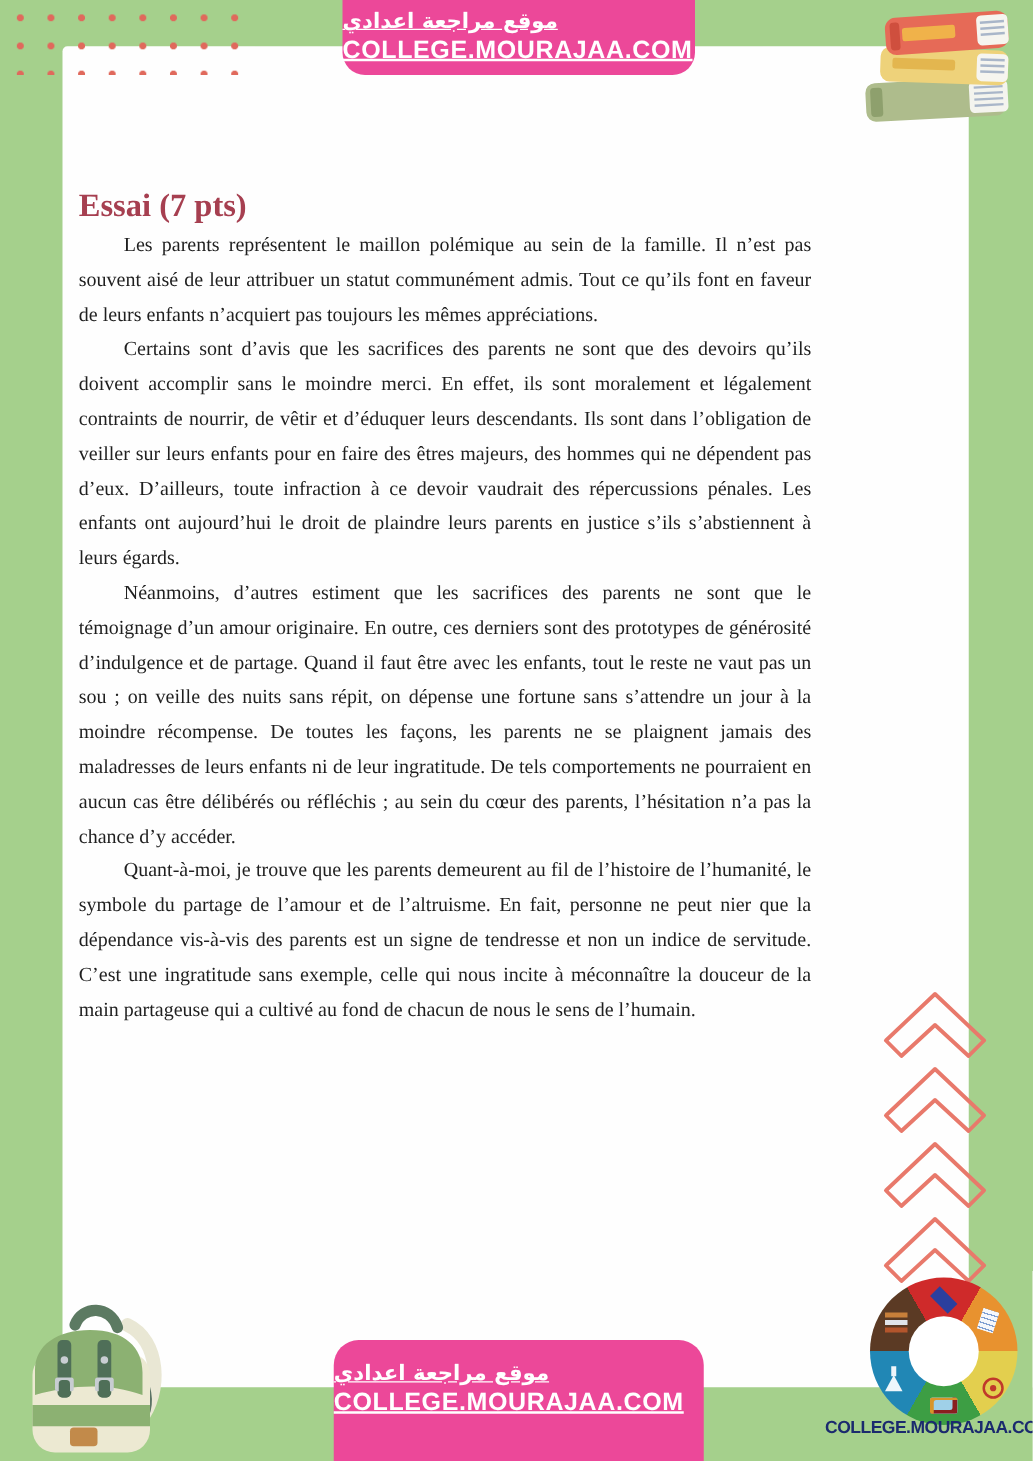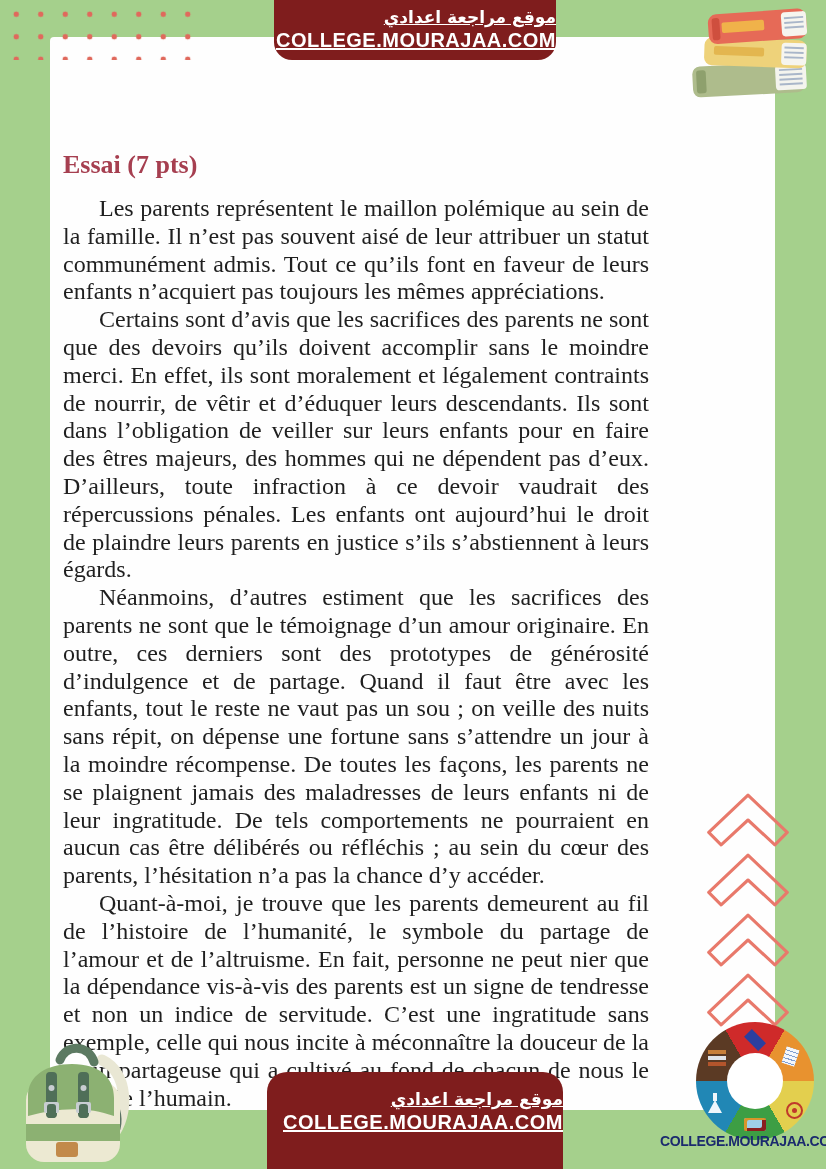--- a/index.html
+++ b/index.html
@@ -8,37 +8,37 @@
 
   
   .paper{position:absolute;left:50px;top:37px;width:725px;height:1073px;background:#fefefe;border-radius:4px;}
 
   
   .dots{position:absolute;left:0px;top:0px;width:208px;height:60px;
         background-image:radial-gradient(circle,#e0695c 2.5px,rgba(0,0,0,0) 3.1px);
         background-size:24.5px 22.5px;background-position:4px 3px;}
 
   
-  .site-tab{position:absolute;background:#7f1d1d;text-align:right;}
+  .site-tab{position:absolute;background:#ec4899;text-align:left;}
   .tab-top{left:274px;top:0;width:282px;height:60px;border-radius:0 0 18px 18px;padding-top:6px;box-sizing:border-box;}
   .tab-bottom{left:267px;top:1072px;width:296px;height:97px;border-radius:20px 20px 0 0;padding-top:16px;box-sizing:border-box;}
   .site-ar{display:block;color:#fff;font-weight:bold;font-size:17px;line-height:22px;
            font-family:"DejaVu Sans",sans-serif;text-decoration:underline;}
   .site-url{display:block;color:#fff;font-weight:bold;font-size:20px;line-height:25px;
             letter-spacing:.5px;text-decoration:underline;font-family:"Liberation Sans",sans-serif;}
 
   
   .footer-band{position:absolute;left:0;top:1110px;width:826px;height:59px;background:#a5d08c;}
 
   
   .essay-title{position:absolute;left:63px;top:133px;font-family:"Liberation Serif","DejaVu Serif",serif;
                font-weight:bold;font-size:26px;color:#a63f50;}
   .essay-body{position:absolute;left:63px;top:183px;width:586px;
-              font-family:"Liberation Serif","DejaVu Serif",serif;font-size:24px;line-height:27.8px;
-              color:#1f1f1f;text-align:justify;margin-top:12px;}
+              font-family:"Liberation Serif","DejaVu Serif",serif;font-size:16px;line-height:27.8px;
+              color:#1f1f1f;text-align:justify;}
   .essay-body p{margin:0;text-indent:36px;}
 
   
   .chev{position:absolute;left:702px;width:92px;height:62px;}
   .chev svg{width:100%;height:100%;}
 
   
   .books{position:absolute;left:685px;top:4px;width:135px;height:102px;}
   .backpack{position:absolute;left:6px;top:1036px;width:132px;height:133px;}
 

